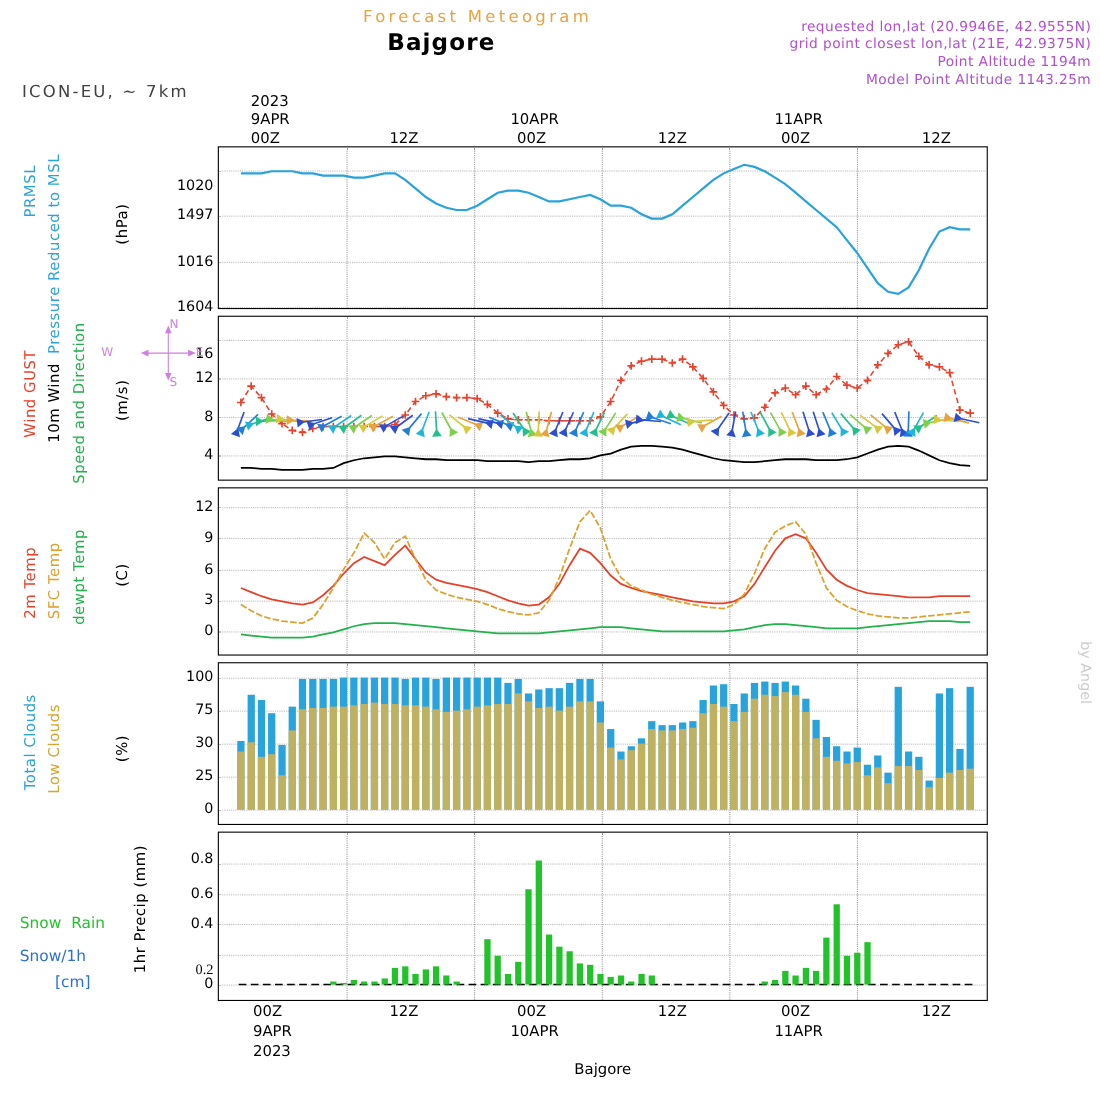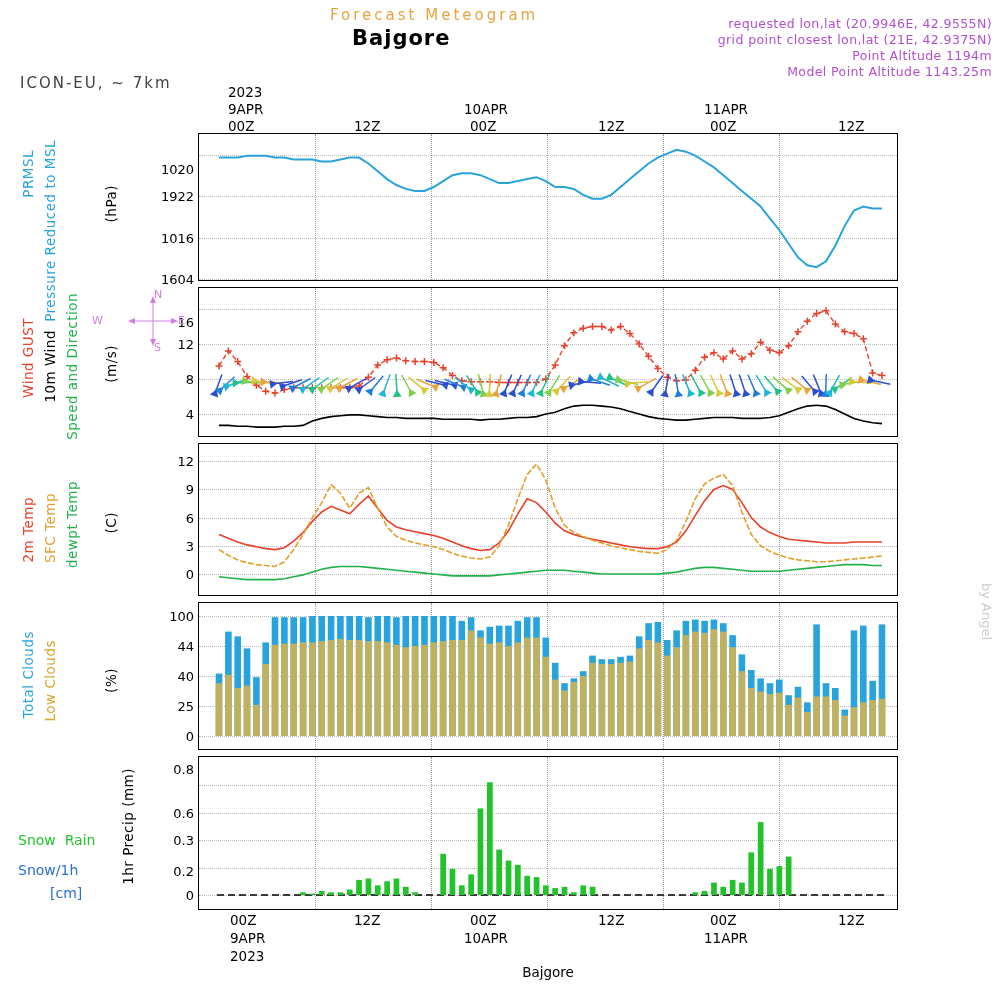--- a/index.html
+++ b/index.html
@@ -92,21 +92,21 @@
   <div class="grid-v" style="left:232px;"></div>
   <div class="grid-v" style="left:348px;"></div>
   <div class="grid-v" style="left:464px;"></div>
   <div class="grid-v" style="left:580px;"></div>
   <div class="ygridline" style="top:145px;"></div>
   <div class="ygridline" style="top:103.6px;"></div>
   <div class="ygridline" style="top:62.1px;"></div>
   <div class="ygridline" style="top:20.7px;"></div>
   <div class="ytick" style="top:145px;">1604</div>
   <div class="ytick" style="top:103.6px;">1016</div>
-  <div class="ytick" style="top:62.1px;">1922</div>
+  <div class="ytick" style="top:62.1px;">1497</div>
   <div class="ytick" style="top:35px;">1020</div>
   <svg class="plotsvg" id="svg-pressure" width="697" height="145">
       <path d="M20.0,23.6L29.3,23.6L38.7,23.6L48.0,21.7L57.4,21.7L66.7,21.7L76.0,23.6L85.4,23.6L94.7,25.6L104.0,25.6L113.4,25.6L122.7,27.5L132.1,27.5L141.4,25.6L150.7,23.6L160.1,23.6L169.4,29.5L178.7,37.3L188.1,45.1L197.4,51.0L206.8,54.9L216.1,56.9L225.4,56.9L234.8,53.0L244.1,47.1L253.5,41.2L262.8,39.3L272.1,39.3L281.5,41.2L290.8,45.1L300.1,49.1L309.5,49.1L318.8,47.1L328.2,45.1L337.5,43.2L346.8,47.1L356.2,53.0L365.5,53.0L374.8,54.9L384.2,60.8L393.5,64.7L402.9,64.7L412.2,60.8L421.5,53.0L430.9,45.1L440.2,37.3L449.5,29.5L458.9,23.6L468.2,19.7L477.6,15.8L486.9,17.7L496.2,21.7L505.6,27.5L514.9,33.4L524.3,41.2L533.6,49.1L542.9,56.9L552.3,64.7L561.6,72.5L570.9,84.3L580.3,96.0L589.6,109.7L599.0,123.4L608.3,131.3L617.6,133.2L627.0,127.3L636.3,111.7L645.6,92.1L655.0,76.5L664.3,72.5L673.7,74.5L683.0,74.5" fill="none" stroke="#29a3dc" stroke-width="2"></path>
     </svg>
 </div>
 
 <div class="panel" id="panel-wind">
   <div class="grid-v" style="left:116px;"></div>
   <div class="grid-v" style="left:232px;"></div>
   <div class="grid-v" style="left:348px;"></div>
@@ -528,22 +528,22 @@
   <div class="grid-v" style="left:348px;"></div>
   <div class="grid-v" style="left:464px;"></div>
   <div class="grid-v" style="left:580px;"></div>
   <div class="ygridline" style="top:133px;"></div>
   <div class="ygridline" style="top:103px;"></div>
   <div class="ygridline" style="top:73px;"></div>
   <div class="ygridline" style="top:43px;"></div>
   <div class="ygridline" style="top:13px;"></div>
   <div class="ytick" style="top:133px;">0</div>
   <div class="ytick" style="top:103px;margin-left:12px;">25</div>
-  <div class="ytick" style="top:73px;">40</div>
-  <div class="ytick" style="top:43px;">44</div>
+  <div class="ytick" style="top:73px;">30</div>
+  <div class="ytick" style="top:43px;">75</div>
   <div class="ytick" style="top:13px;">100</div>
   <svg class="plotsvg" id="svg-clouds" width="697" height="145">
       <rect x="16.7" y="70.6" width="6.6" height="62.4" fill="#29a3dc"></rect>
       <rect x="16.7" y="80.2" width="6.6" height="52.8" fill="#d9b44a" opacity="0.85"></rect>
       <rect x="26.1" y="28.6" width="6.6" height="104.4" fill="#29a3dc"></rect>
       <rect x="26.1" y="71.8" width="6.6" height="61.2" fill="#d9b44a" opacity="0.85"></rect>
       <rect x="35.4" y="33.4" width="6.6" height="99.6" fill="#29a3dc"></rect>
       <rect x="35.4" y="85.0" width="6.6" height="48.0" fill="#d9b44a" opacity="0.85"></rect>
       <rect x="44.7" y="45.4" width="6.6" height="87.6" fill="#29a3dc"></rect>
       <rect x="44.7" y="82.6" width="6.6" height="50.4" fill="#d9b44a" opacity="0.85"></rect>
@@ -691,24 +691,24 @@
   <div class="grid-v" style="left:232px;"></div>
   <div class="grid-v" style="left:348px;"></div>
   <div class="grid-v" style="left:464px;"></div>
   <div class="grid-v" style="left:580px;"></div>
   <div class="ygridline" style="top:138px;"></div>
   <div class="ygridline" style="top:110.5px;"></div>
   <div class="ygridline" style="top:83px;"></div>
   <div class="ygridline" style="top:55.5px;"></div>
   <div class="ygridline" style="top:28px;"></div>
   <div class="ytick" style="top:138px;">0</div>
-  <div class="ytick" style="top:114px;">0.2</div>
-  <div class="ytick" style="top:83px;">0.3</div>
+  <div class="ytick" style="top:124px;font-family:Liberation Serif, serif;">0.2</div>
+  <div class="ytick" style="top:83px;">0.4</div>
   <div class="ytick" style="top:55.5px;">0.6</div>
-  <div class="ytick" style="top:12px;">0.8</div>
+  <div class="ytick" style="top:24px;">0.8</div>
   <svg class="plotsvg" id="svg-precip" width="697" height="151">
       <line x1="18" y1="138" x2="685" y2="138" stroke="#000" stroke-width="1.4" stroke-dasharray="7,4"></line>
       <rect x="101.2" y="135.3" width="5.7" height="2.8" fill="#22c32a"></rect>
       <rect x="110.6" y="136.6" width="5.7" height="1.4" fill="#22c32a"></rect>
       <rect x="119.9" y="133.9" width="5.7" height="4.1" fill="#22c32a"></rect>
       <rect x="129.2" y="135.3" width="5.7" height="2.8" fill="#22c32a"></rect>
       <rect x="138.6" y="135.3" width="5.7" height="2.8" fill="#22c32a"></rect>
       <rect x="147.9" y="132.5" width="5.7" height="5.5" fill="#22c32a"></rect>
       <rect x="157.2" y="122.9" width="5.7" height="15.1" fill="#22c32a"></rect>
       <rect x="166.6" y="121.5" width="5.7" height="16.5" fill="#22c32a"></rect>

